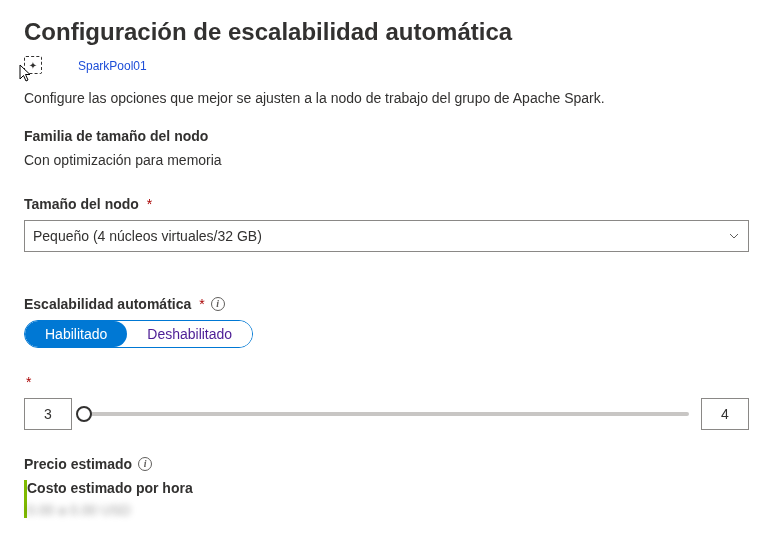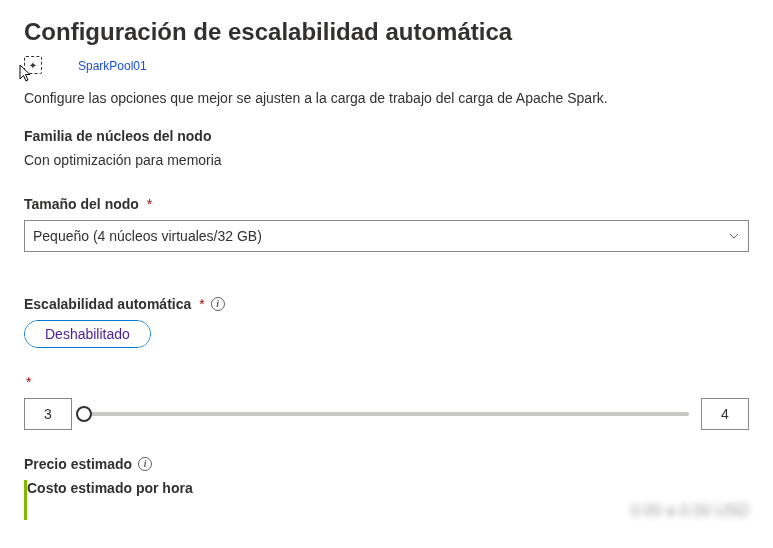--- a/index.html
+++ b/index.html
@@ -50,21 +50,21 @@
       flex: 1; height: 4px; background: #c8c6c4; position: relative;
       border-radius: 2px;
     }
     .slider-thumb {
       position: absolute; left: 0; top: 50%; transform: translate(-50%, -50%);
       width: 16px; height: 16px; border: 2px solid #323130;
       border-radius: 50%; background: #fff; cursor: grab;
     }
     .price-block { border-left: 3px solid #7fba00; margin-top: 8px; }
     .price-label { font-size: 14px; font-weight: 600; margin-bottom: 6px; }
-    .price-value { font-size: 16px; color: transparent; text-shadow: 0 0 6px rgba(0,0,0,0.4); user-select: none; text-align: right; }
+    .price-value { font-size: 14px; color: transparent; text-shadow: 0 0 6px rgba(0,0,0,0.4); user-select: none; }
     .spark-icon-wrap { position: relative; width: 20px; height: 20px; }
     .spark-icon {
       width: 18px; height: 18px; border: 1px dashed #323130; border-radius: 2px;
       display: flex; align-items: center; justify-content: center; font-size: 10px;
       color: #323130; position: absolute; top: 0; left: 0;
     }
   </style>
 </head>
 <body>
 
@@ -75,24 +75,24 @@
 <div class="pool-row">
   <div class="spark-icon-wrap">
     <span class="spark-icon">✦</span>
   </div>
   <svg class="cursor-svg" width="16" height="20" viewBox="0 0 16 20">
     <path d="M2 1 L2 15 L5.5 11.5 L8 17 L10 16 L7.5 10.5 L12 10.5 Z" fill="#fff" stroke="#000" stroke-width="1"></path>
   </svg>
   <span class="pool-name">SparkPool01</span>
 </div>
 
-<p class="desc">Configure las opciones que mejor se ajusten a la carga de trabajo del carga de Apache Spark.</p>
+<p class="desc">Configure las opciones que mejor se ajusten a la nodo de trabajo del grupo de Apache Spark.</p>
 
 <div class="section-label">
-  <span>Familia de núcleos del nodo</span>
+  <span>Familia de tamaño del nodo</span>
 </div>
 <div class="value-text">Con optimización para memoria</div>
 
 <div class="section-label">
   <span>Tamaño del nodo</span>
     <span class="req-star">*</span>
 </div>
 <div class="dropdown">
   <span>Pequeño (4 núcleos virtuales/32 GB)</span>
   <span class="chevron-down">
@@ -101,20 +101,21 @@
       </svg>
   </span>
 </div>
 
 <div class="section-label">
   <span>Escalabilidad automática</span>
     <span class="req-star">*</span>
   <span class="info-icon">i</span>
 </div>
 <div class="toggle-group">
+  <div class="toggle-item active">Habilitado</div>
   <div class="toggle-item">Deshabilitado</div>
 </div>
 
 <div class="section-label">
     <span class="req-star">*</span>
 </div>
 <div class="slider-row">
   <div class="slider-box">3</div>
   <div class="slider-track">
     <div class="slider-thumb"></div>

